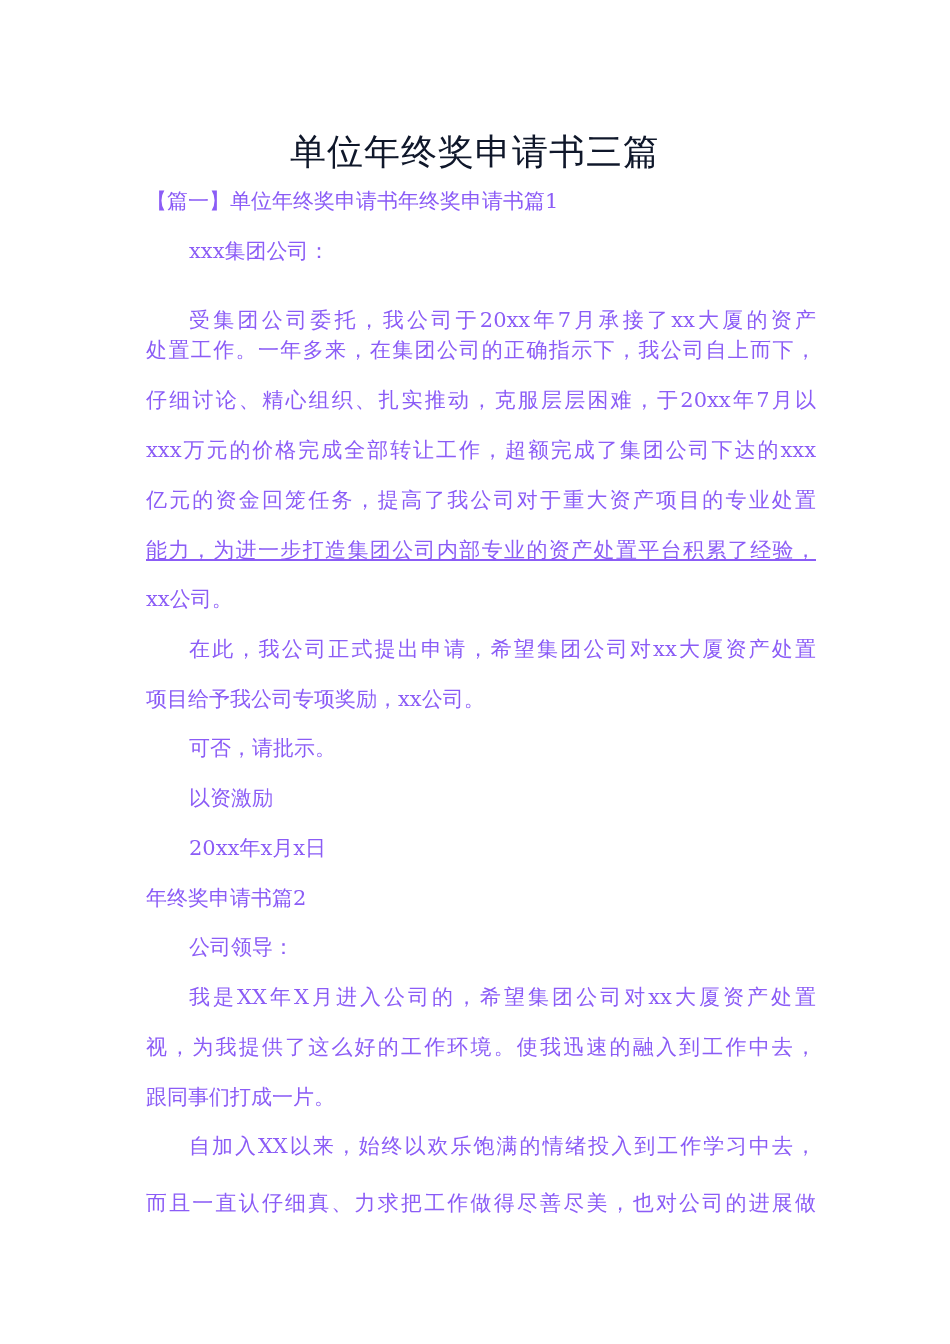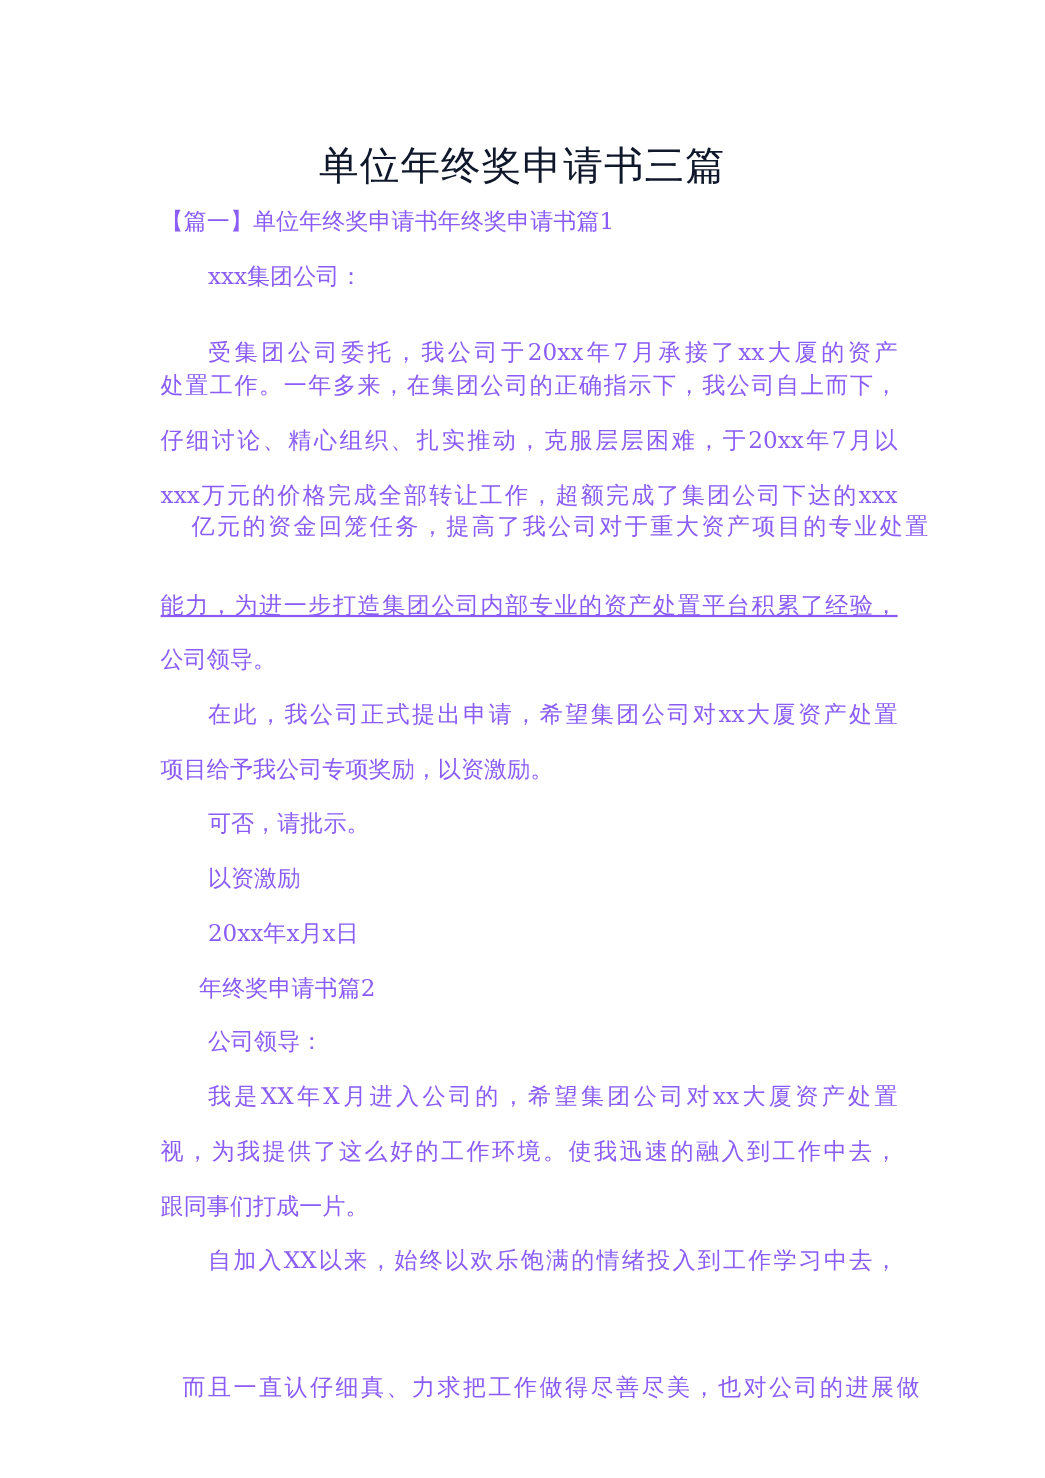--- a/index.html
+++ b/index.html
@@ -61,29 +61,29 @@
 
 <div class="page">
   <h1 class="title">单位年终奖申请书三篇</h1>
   <div id="body-lines">
       <p class="line" style="top: 186px;">【篇一】单位年终奖申请书年终奖申请书篇1</p>
       <p class="line indent" style="top: 236px;">xxx集团公司：</p>
       <p class="line indent justify" style="top: 285px; margin-top: 20px;">受集团公司委托，我公司于20xx年7月承接了xx大厦的资产</p>
       <p class="line justify" style="top: 335px;">处置工作。一年多来，在集团公司的正确指示下，我公司自上而下，</p>
       <p class="line justify" style="top: 385px;">仔细讨论、精心组织、扎实推动，克服层层困难，于20xx年7月以</p>
       <p class="line justify" style="top: 435px;">xxx万元的价格完成全部转让工作，超额完成了集团公司下达的xxx</p>
-      <p class="line justify" style="top: 463px; margin-left: 28px;">亿元的资金回笼任务，提高了我公司对于重大资产项目的专业处置</p>
+      <p class="line justify" style="top: 485px;">亿元的资金回笼任务，提高了我公司对于重大资产项目的专业处置</p>
       <p class="line justify" style="top: 535px; text-decoration: underline;">能力，为进一步打造集团公司内部专业的资产处置平台积累了经验，</p>
-      <p class="line" style="top: 584px;">公司领导。</p>
+      <p class="line" style="top: 584px;">xx公司。</p>
       <p class="line indent justify" style="top: 634px;">在此，我公司正式提出申请，希望集团公司对xx大厦资产处置</p>
-      <p class="line" style="top: 684px;">项目给予我公司专项奖励，以资激励。</p>
+      <p class="line" style="top: 684px;">项目给予我公司专项奖励，xx公司。</p>
       <p class="line indent" style="top: 733px;">可否，请批示。</p>
       <p class="line indent" style="top: 783px;">以资激励</p>
       <p class="line indent" style="top: 833px;">20xx年x月x日</p>
-      <p class="line" style="top: 883px; margin-left: 35px;">年终奖申请书篇2</p>
+      <p class="line" style="top: 883px;">年终奖申请书篇2</p>
       <p class="line indent" style="top: 932px;">公司领导：</p>
       <p class="line indent justify" style="top: 982px;">我是XX年X月进入公司的，希望集团公司对xx大厦资产处置</p>
       <p class="line justify" style="top: 1032px;">视，为我提供了这么好的工作环境。使我迅速的融入到工作中去，</p>
       <p class="line" style="top: 1082px;">跟同事们打成一片。</p>
       <p class="line indent justify" style="top: 1131px;">自加入XX以来，始终以欢乐饱满的情绪投入到工作学习中去，</p>
-      <p class="line justify" style="top: 1246px; margin-left: 20px;">而且一直认仔细真、力求把工作做得尽善尽美，也对公司的进展做</p>
+      <p class="line justify" style="top: 1188px;">而且一直认仔细真、力求把工作做得尽善尽美，也对公司的进展做</p>
     </div>
 </div>
 
 </body></html>

